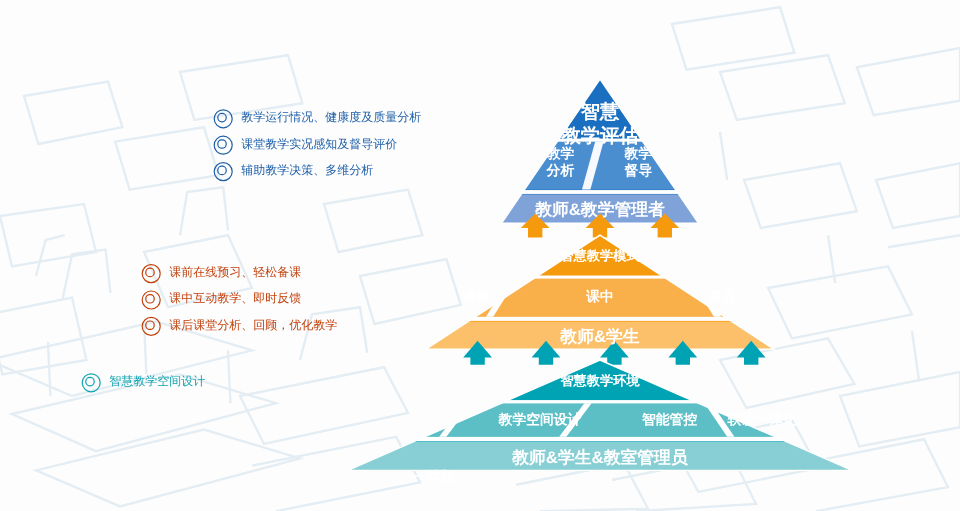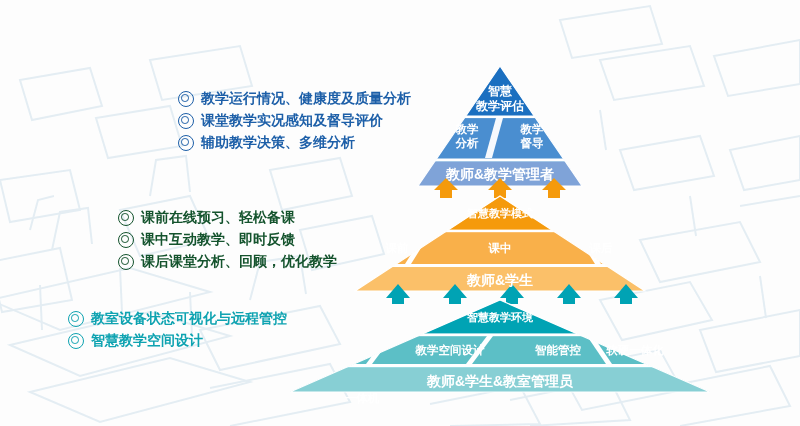--- a/index.html
+++ b/index.html
@@ -33,22 +33,22 @@
   }
   #pyramid-svg {
     position: absolute;
     left: 0; top: 0;
     width: 800px;
     height: 426px;
   }
   .bullet-group {
     position: absolute;
     line-height: 1.55;
-    font-weight: bold;
-    font-size: 14px;
+    font-weight: normal;
+    font-size: 10px;
     white-space: nowrap;
   }
   .bullet-row {
     display: flex;
     align-items: center;
     height: 22px;
   }
   .bullet-mark {
     display: inline-block;
     width: 14px;
@@ -61,33 +61,33 @@
   }
   .bullet-mark::after {
     content: "";
     position: absolute;
     left: 2.2px; top: 2.2px;
     width: 5.6px; height: 5.6px;
     border-radius: 50%;
     border: 1.4px solid currentColor;
   }
   #bullets-evaluation { left: 178px; top: 88px; color: #1d5fa8; }
-  #bullets-mode       { left: 118px; top: 207px; color: #14532d; }
+  #bullets-mode       { left: 118px; top: 217px; color: #c2410c; }
   #bullets-environment{ left: 68px;  top: 308px; color: #0fa3b1; }
 
   .lbl {
     position: absolute;
     color: #ffffff;
     font-weight: bold;
     text-align: center;
     white-space: nowrap;
     pointer-events: none;
   }
   .lbl.title   { font-size: 11px; }
-  .lbl.apex    { font-size: 12px; line-height: 1.25; }
+  .lbl.apex    { font-size: 16px; line-height: 1.25; }
   .lbl.sub     { font-size: 11.5px; line-height: 1.25; }
   .lbl.base    { font-size: 14px; }
 </style>
 </head>
 <body>
 
 <div id="stage">
 
   <svg id="bg-watermark" viewBox="0 0 800 426" xmlns="http://www.w3.org/2000/svg" aria-hidden="true">
     <rect x="0" y="0" width="800" height="426" fill="#fdfdfd"></rect>
@@ -263,21 +263,17 @@
     </div>
     <div class="bullet-row">
       <span class="bullet-mark"></span>
       <span>课后课堂分析、回顾，优化教学</span>
     </div>
   </div>
 
   <div id="bullets-environment" class="bullet-group">
     <div class="bullet-row">
       <span class="bullet-mark"></span>
-      <span>教室设备状态可视化与远程管控</span>
-    </div>
-    <div class="bullet-row">
-      <span class="bullet-mark"></span>
       <span>智慧教学空间设计</span>
     </div>
   </div>
 
 </div>
 
 </body></html>

